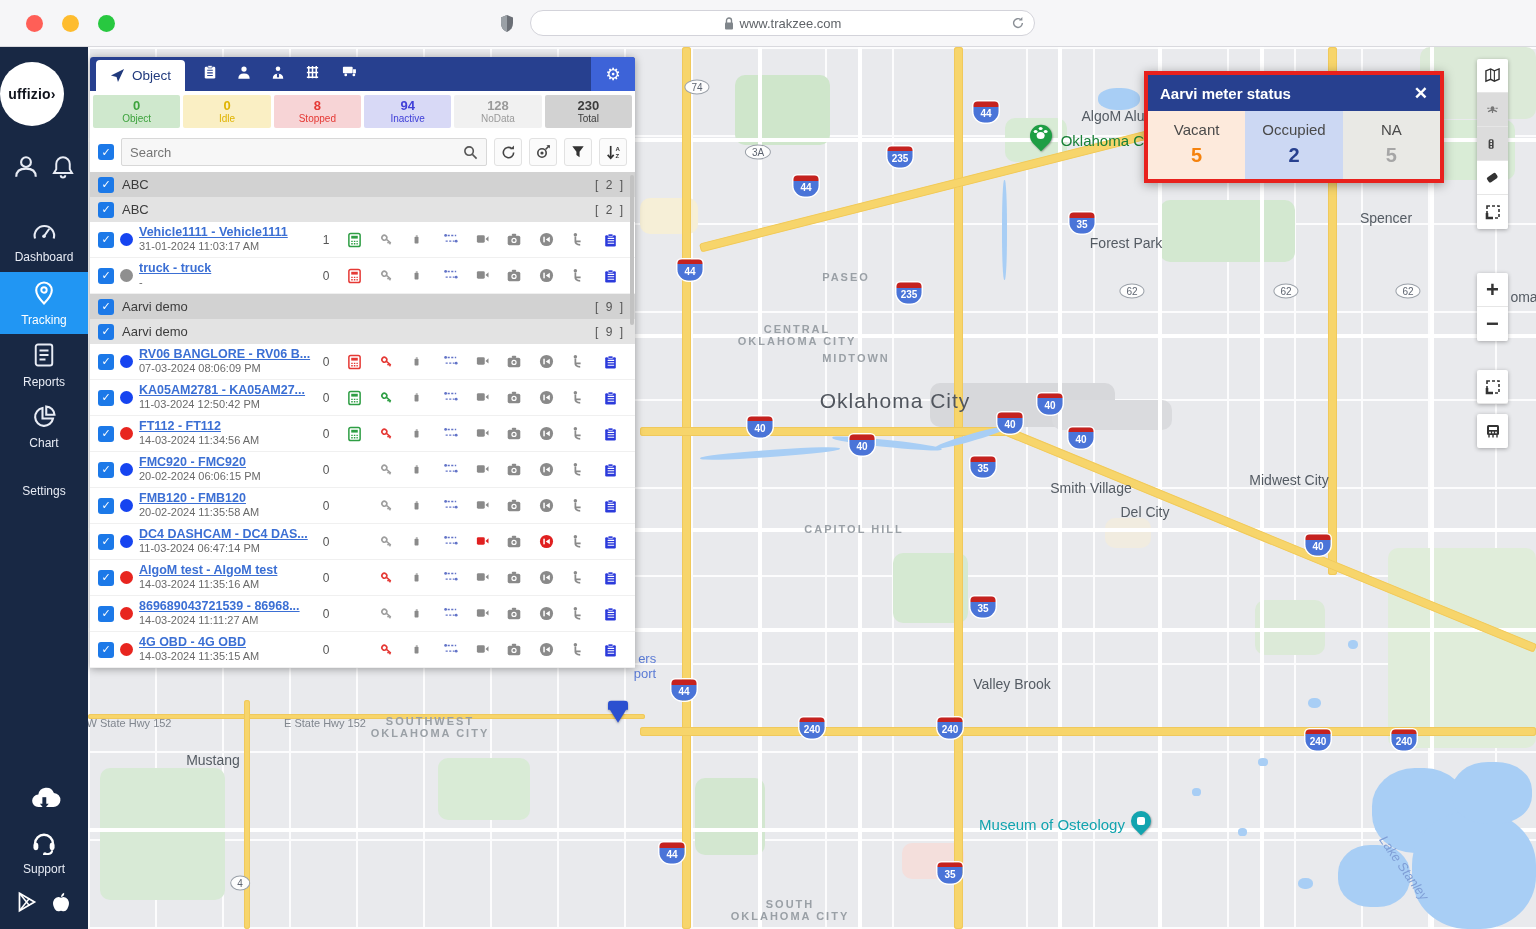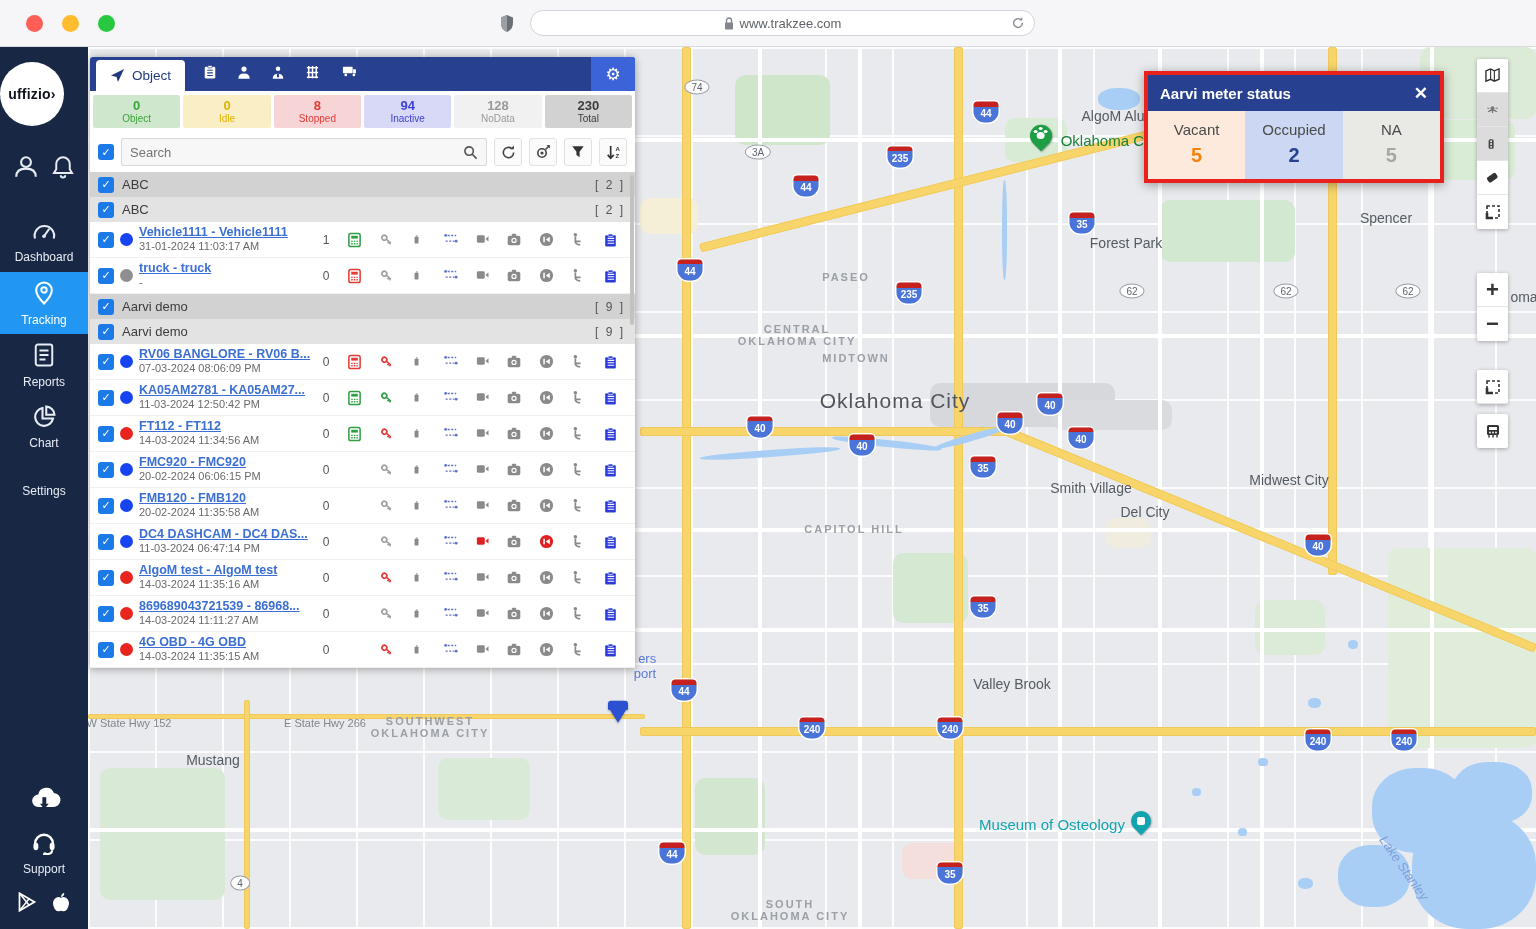--- a/index.html
+++ b/index.html
@@ -305,21 +305,21 @@
       <div class="maplabel lbl-city" style="left: 1201px; top: 433px;">Midwest City</div>
       <div class="maplabel lbl-district" style="left: 766px; top: 482px;">CAPITOL HILL</div>
       <div class="maplabel lbl-city" style="left: 924px; top: 637px;">Valley Brook</div>
       <div class="maplabel lbl-poi-teal" style="left: 964px; top: 777px;">Museum of Osteology</div>
       <div class="maplabel lbl-district" style="left: 702px; top: 863px;">SOUTH
 OKLAHOMA CITY</div>
       <div class="maplabel lbl-district" style="left: 342px; top: 680px;">SOUTHWEST
 OKLAHOMA CITY</div>
       <div class="maplabel lbl-city" style="left: 125px; top: 713px;">Mustang</div>
       <div class="maplabel lbl-road" style="left: 41px; top: 676px;">W State Hwy 152</div>
-      <div class="maplabel lbl-road" style="left: 237px; top: 676px;">E State Hwy 266</div>
+      <div class="maplabel lbl-road" style="left: 237px; top: 676px;">E State Hwy 152</div>
       <div class="maplabel lbl-partial-blue" style="left: 557px; top: 619px;">ers
 port</div>
       <div class="maplabel lbl-water" style="left: 1316px; top: 821px; transform: translate(-50%, -50%) rotate(55deg);">Lake Stanley</div>
       <div class="maplabel lbl-city" style="left: 1436px; top: 250px;">oma</div>
       <div class="pin-paw" style="left: 953px; top: 91px;"></div>
       <div class="pin-museum" style="left: 1053px; top: 776px;"></div>
       <div class="pin-marker" style="left: 530px; top: 663px;"></div>
     </div>
 
   <div class="panel">

